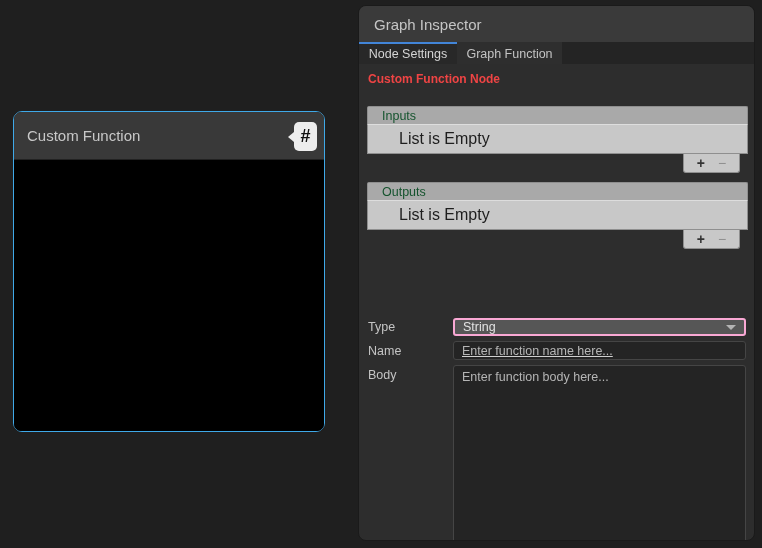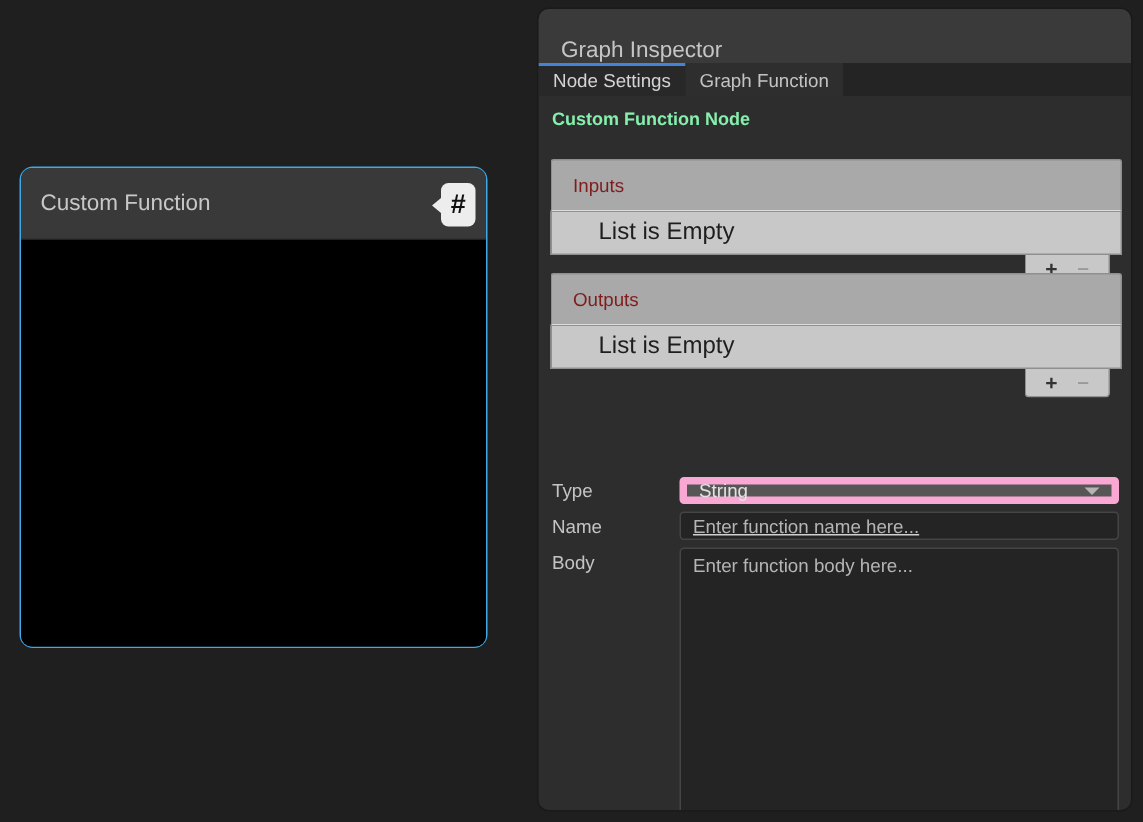--- a/index.html
+++ b/index.html
@@ -51,21 +51,21 @@
   .panel {
     position:absolute; left:358px; top:5px;
     width:397px; height:536px;
     background:#2D2D2D;
     border:1px solid #1A1A1A;
     border-radius:8px;
     overflow:hidden;
   }
   .panel-header {
     height:36px; background:#3A3A3A;
-    display:flex; align-items:flex-end;
+    display:flex; align-items:center;
     padding-left:15px;
     font-size:15px; color:#C5C5C5;
   }
   .tabbar { height:22px; background:#242424; display:flex; }
   .tab {
     display:flex; align-items:center; justify-content:center;
     font-size:12.5px; color:#C3C3C3; cursor:default;
   }
   .tab.active {
     background:#282828;
@@ -73,32 +73,32 @@
     color:#D4D4D4;
   }
   .tab.inactive { background:#2E2E2E; border-top:2px solid transparent; }
   .tab-node { width:98px;align-items:center; }
   .tab-graph { width:105px; }
 
   .content { position:absolute; top:58px; left:0; right:0; bottom:0; }
 
   .section-title {
     position:absolute; left:9px; top:8px;
-    font-size:12px; font-weight:bold; color:#86efac;
+    font-size:12px; font-weight:bold; color:#ef4444;
   }
 
   .rlist { position:absolute; left:8px; width:381px; }
   .rlist-inputs  { top:42px; }
   .rlist-outputs { top:118px; }
   .rlist-header {
-    height:35px; background:#A9A9A9;
+    height:19px; background:#A9A9A9;
     border:1px solid #8F8F8F; border-bottom:1px solid #DDD;
     border-radius:2px 2px 0 0;
     display:flex; align-items:center; padding-left:14px;
-    font-size:12.5px; color:#7f1d1d;
+    font-size:12.5px; color:#14532d;
   }
   .rlist-body {
     height:29px; background:#C8C8C8;
     border:1px solid #8F8F8F; border-top:none;
     display:flex; align-items:center; padding-left:31px;
     font-size:16px; color:#1E1E1E;text-align:center;
   }
   .rlist-footer {
     margin-left:auto; margin-right:8px;
     width:57px; height:19px; background:#C8C8C8;
@@ -114,21 +114,21 @@
   .btn-minus { color:#8E8E8E; font-weight:normal; }
 
   .field-label { position:absolute; left:9px; font-size:12.5px; color:#C4C4C4; }
   .lbl-type { top:256px; }
   .lbl-name { top:280px; }
   .lbl-body { top:304px; }
 
   .dropdown {
     position:absolute; left:94px; top:254px;
     width:293px; height:18px;
-    background:#565656; border:5px solid #f9a8d4; border-radius:3px;
+    background:#565656; border:2px solid #f9a8d4; border-radius:3px;
     display:flex; align-items:center;
     padding:0 8px; font-size:12.5px; color:#E2E2E2;
   }
   .dropdown-arrow {
     margin-left:auto;
     width:0; height:0;
     border-left:5px solid transparent;
     border-right:5px solid transparent;
     border-top:5px solid #B4B4B4;
   }

